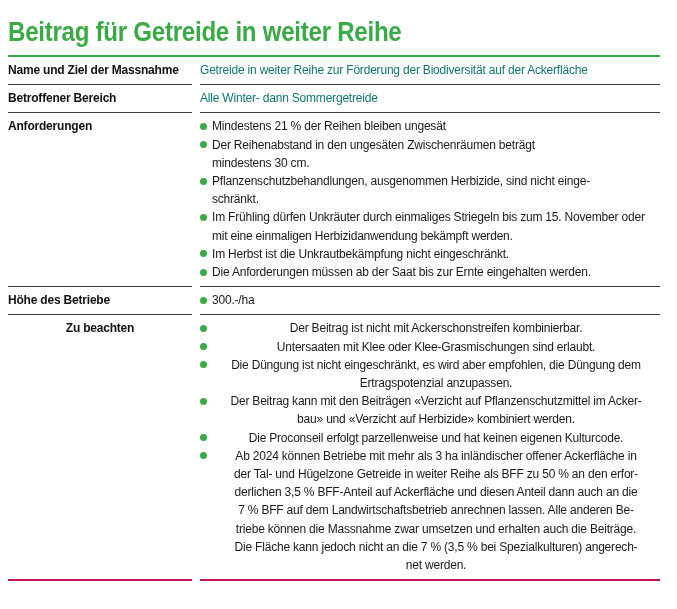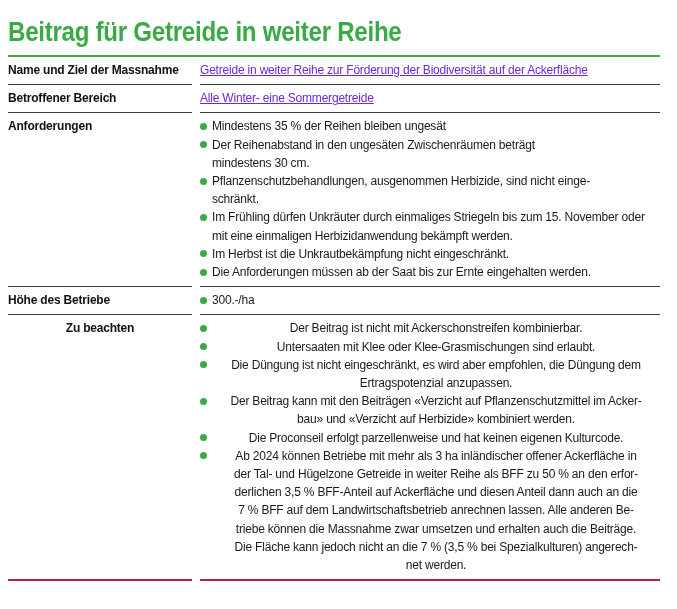--- a/index.html
+++ b/index.html
@@ -54,22 +54,21 @@
   }
   .row:last-child .cell {
     border-bottom: 2px solid #be185d;
     text-align: center;
   }
   .row-label {
     font-weight: bold;
     color: #111;
   }
   .row-value {
-    color: #6d28d9;
-    text-decoration: underline;
+    color: #0f766e;
   }
   ul.bullet-list {
     list-style: none;
     margin: 0;
     padding: 0;
   }
   ul.bullet-list li {
     display: flex;
     align-items: flex-start;
   }
@@ -104,30 +103,30 @@
 
   <div class="info-table">
 
     <div class="row">
       <div class="cell row-label">Name und Ziel der Massnahme</div>
       <div class="cell row-value">Getreide in weiter Reihe zur Förderung der Biodiversität auf der Ackerfläche</div>
     </div>
 
     <div class="row">
       <div class="cell row-label">Betroffener Bereich</div>
-      <div class="cell row-value">Alle Winter- eine Sommergetreide</div>
+      <div class="cell row-value">Alle Winter- dann Sommergetreide</div>
     </div>
 
     <div class="row">
       <div class="cell row-label">Anforderungen</div>
       <div class="cell">
         <ul class="bullet-list">
           <li>
               <span class="bullet-dot"></span>
-              <span class="bullet-text">Mindestens 35 % der Reihen bleiben ungesät</span>
+              <span class="bullet-text">Mindestens 21 % der Reihen bleiben ungesät</span>
             </li>
           <li>
               <span class="bullet-dot"></span>
               <span class="bullet-text">Der Reihenabstand in den ungesäten Zwischenräumen beträgt
 mindestens 30 cm.</span>
             </li>
           <li>
               <span class="bullet-dot"></span>
               <span class="bullet-text">Pflanzenschutzbehandlungen, ausgenommen Herbizide, sind nicht einge-
 schränkt.</span>

